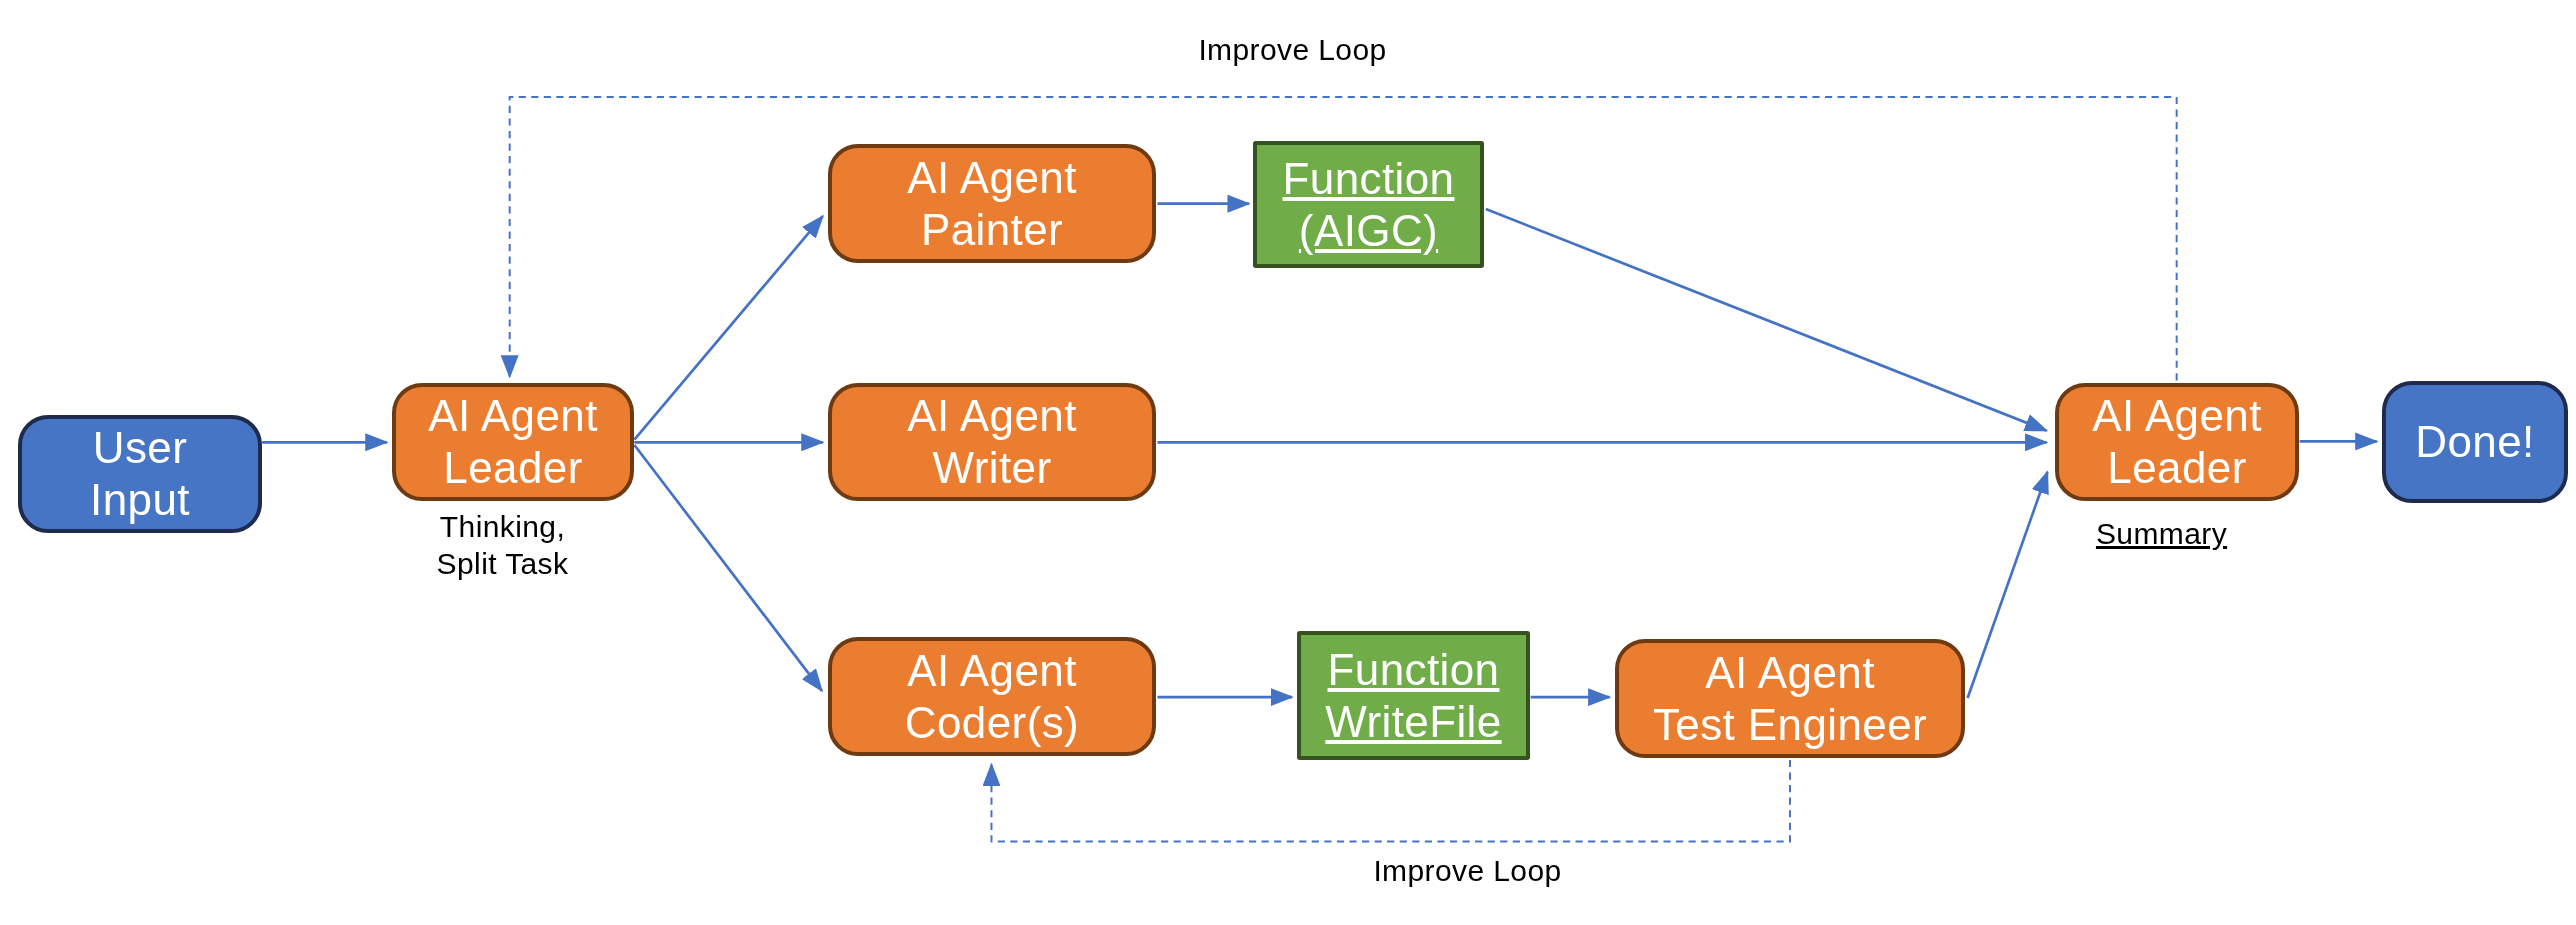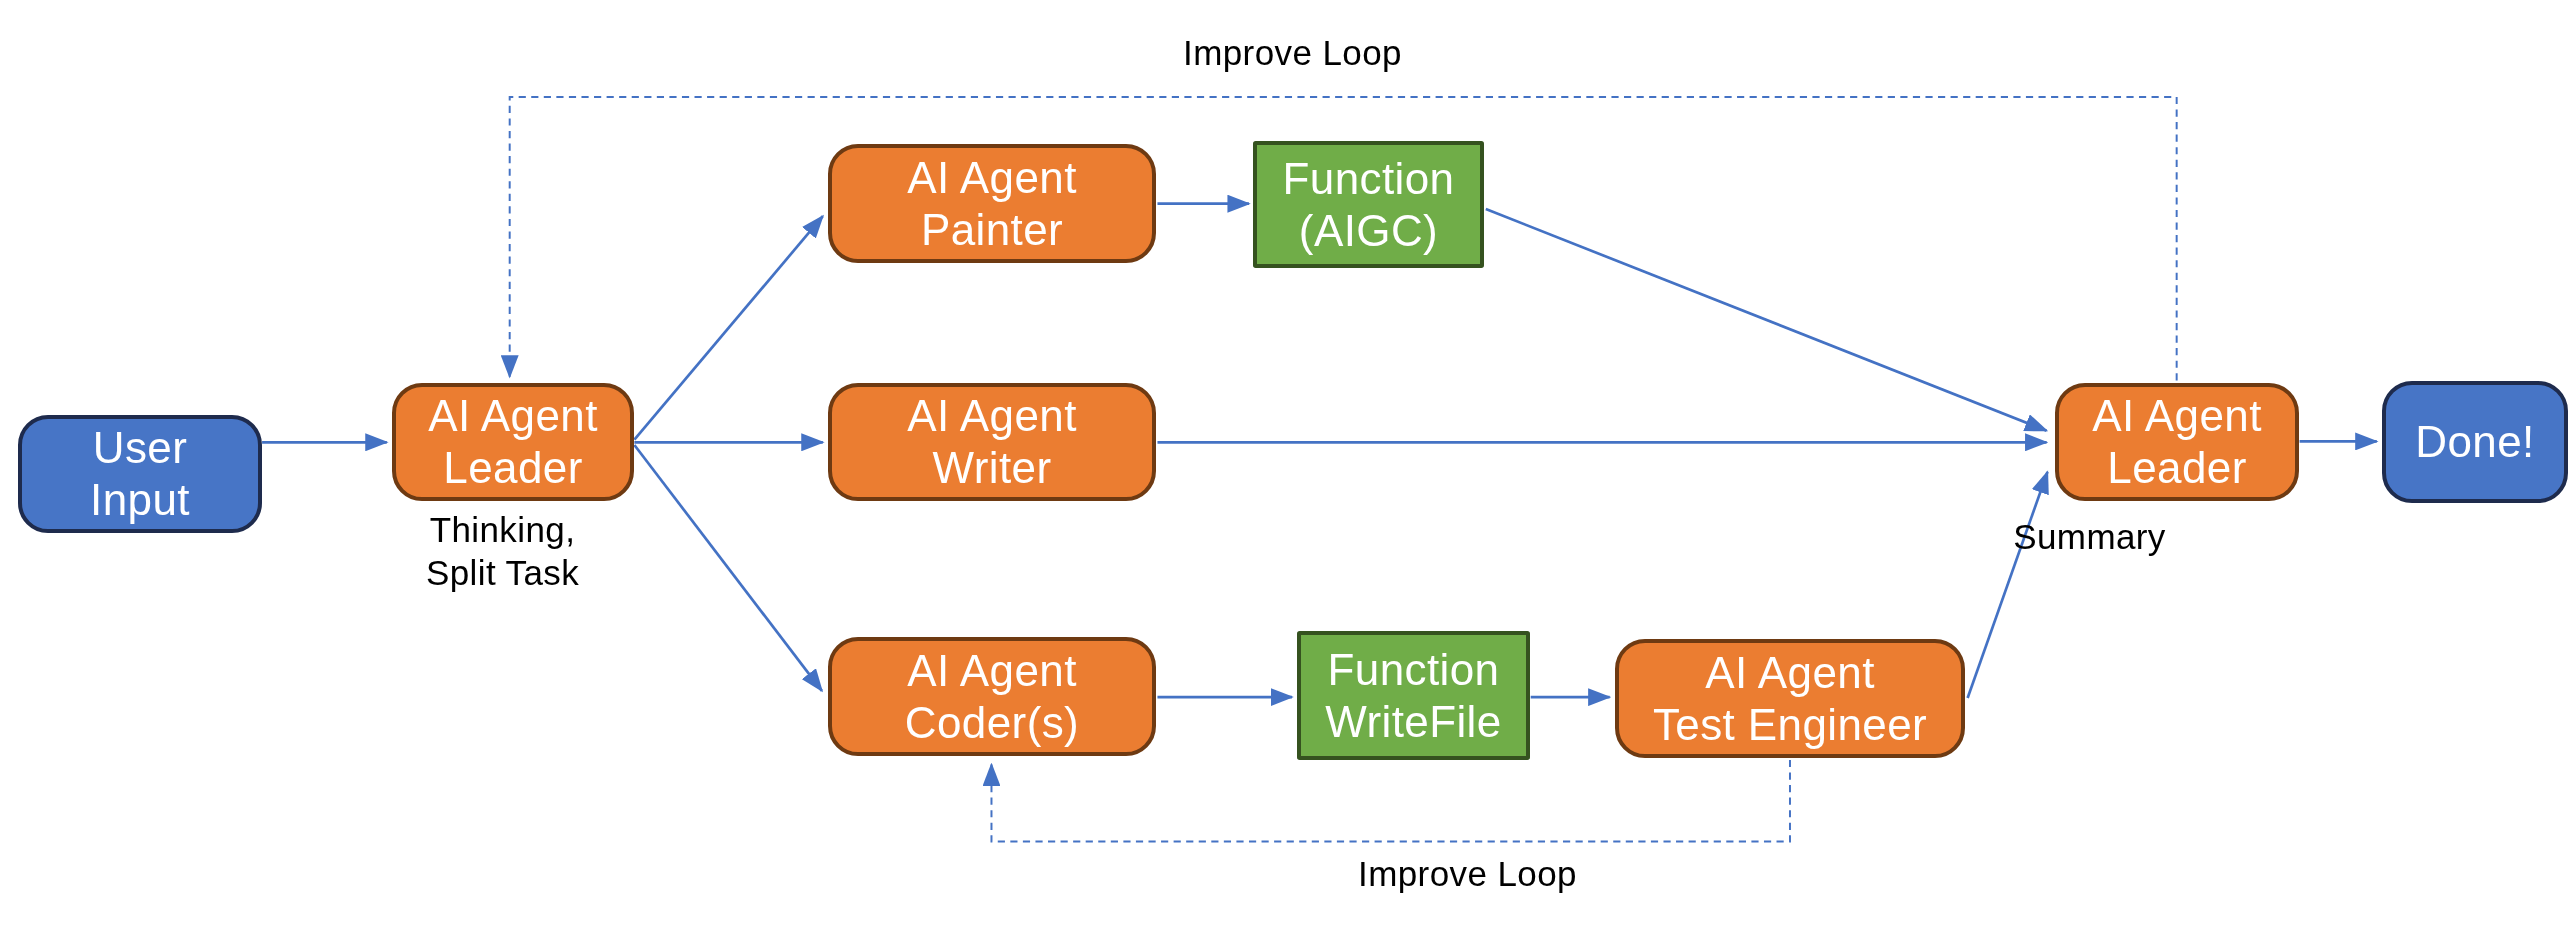--- a/index.html
+++ b/index.html
@@ -17,26 +17,26 @@
   .edge{stroke:var(--arrow);stroke-width:3;fill:none;}
   .loop{stroke:var(--arrow);stroke-width:2.2;fill:none;stroke-dasharray:8 6;}
   .arrowhead{fill:var(--arrow);}
   .node{
     position:absolute; box-sizing:border-box;
     display:flex; align-items:center; justify-content:center; text-align:center;
     color:var(--box-text); font-size:44px; line-height:1.18; white-space:pre-line;
     font-weight:400; letter-spacing:0.4px;
   }
   .node.rounded{border-radius:30px;}
-  .node.square{border-radius:2.7px;}
+  .node.square{border-radius:2.7px;text-decoration:underline;}
   .node.blue{background:var(--box-blue);border:4.5px solid var(--box-blue-border);}
   .node.orange{background:var(--box-orange);border:4.5px solid var(--box-orange-border);}
   .node.green{background:var(--box-green);border:4.5px solid var(--box-green-border);}
   .caption{
-    position:absolute; color:var(--label-text); font-size:35px; line-height:1.24;
+    position:absolute; color:var(--label-text); font-size:30px; line-height:1.24;
     text-align:center; white-space:pre-line; font-weight:400; letter-spacing:0.4px;
   }
 </style>
 </head>
 <body>
 
 <div class="canvas">
 
   <svg class="edges" viewBox="0 0 2871 1031" xmlns="http://www.w3.org/2000/svg">
     <defs>
@@ -76,18 +76,18 @@
   <div class="node green square" style="left:1297px;top:631px; width:233px; height:129px;">Function
 WriteFile</div>
   <div class="node orange rounded" style="left:1615px;top:639px; width:350px; height:119px;">AI Agent
 Test Engineer</div>
   <div class="node orange rounded" style="left:2055px;top:383px; width:244px; height:118px;">AI Agent
 Leader</div>
   <div class="node blue rounded" style="left:2382px;top:381px; width:186px; height:122px;">Done!</div>
 
   <div class="caption" style="left:323px; top:508px; width:359px;">Thinking,
 Split Task</div>
-  <div class="caption" style="left:1910px;top:515px; width:359px;">Summary</div>
+  <div class="caption" style="left:1982px;top:515px; width:359px;text-decoration:underline;">Summary</div>
   <div class="caption" style="left:1068px;top:30.5px;  width:449px;">Improve Loop</div>
   <div class="caption" style="left:1243px;top:852px; width:449px;">Improve Loop</div>
 
 </div>
 
 
 </body></html>

